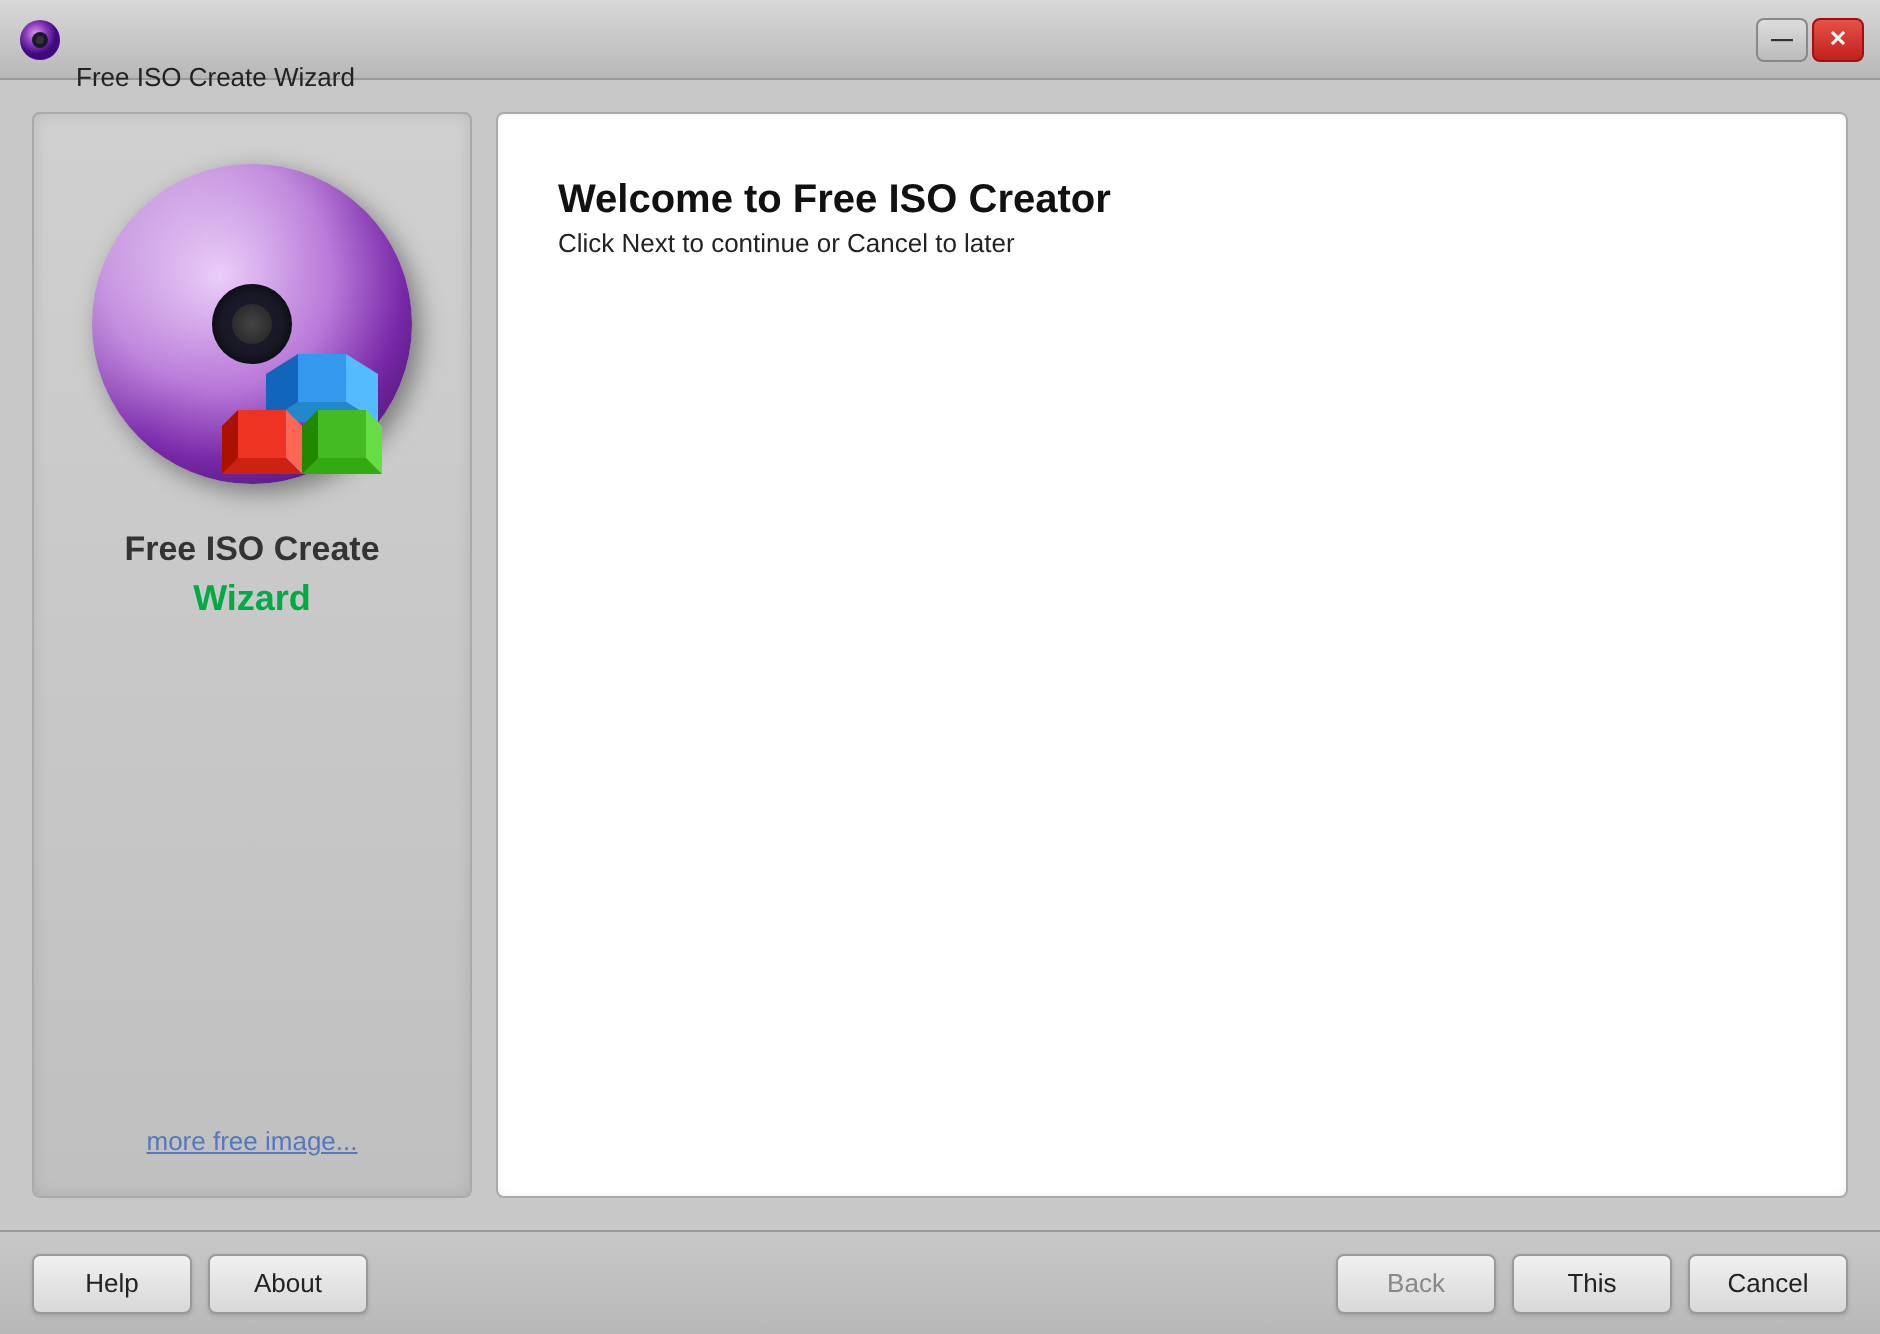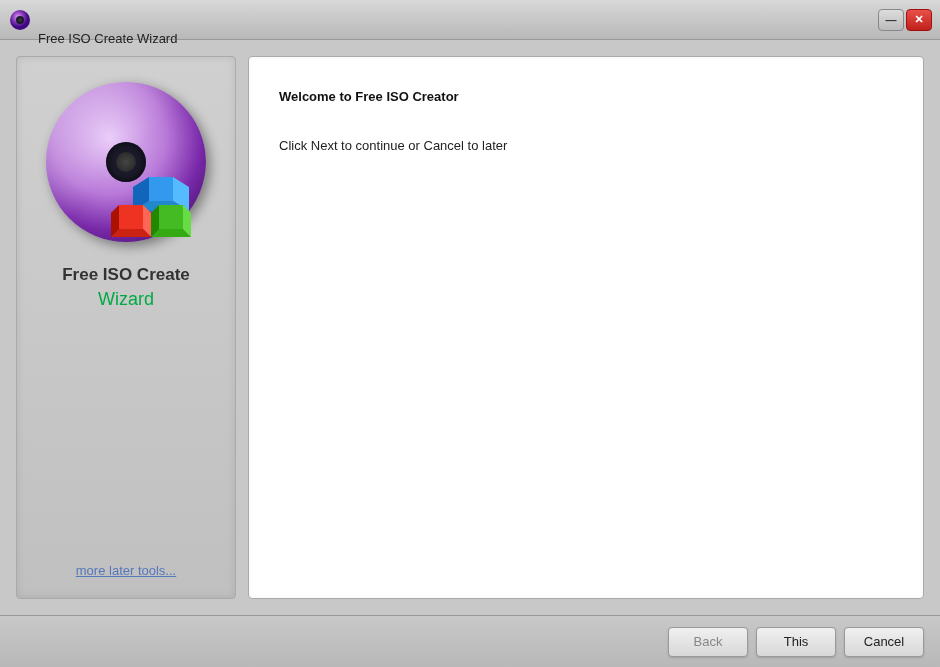--- a/index.html
+++ b/index.html
@@ -152,21 +152,21 @@
       line-height: 1.4;
       margin-top: 4px;
     }
     .left-panel-title-main {
       font-size: 17px;
       font-weight: bold;
       color: #333;
     }
     .left-panel-title-sub {
       font-size: 18px;
-      font-weight: normal;
+      font-weight: bold;
       color: #00aa44;
       text-align: center;
     }
     .more-tools-link {
       margin-top: auto;
       color: #5577bb;
       text-decoration: underline;
       cursor: pointer;
       font-size: 13px;
     }
@@ -174,24 +174,23 @@
     
     .right-panel {
       flex: 1;
       background: white;
       border: 1px solid #aaa;
       border-radius: 4px;
       padding: 32px 30px;
       box-shadow: inset 0 0 4px rgba(0,0,0,0.05);
     }
     .welcome-title {
-      font-size: 13px;
+      font-size: 20px;
       font-weight: bold;
       color: #111;
-      margin-bottom: 32px;
     }
     .welcome-desc {
       font-size: 13px;
       color: #222;
       margin-bottom: 24px;
       line-height: 1.5;
     }
     .welcome-hint {
       font-size: 13px;
       color: #222;
@@ -295,29 +294,33 @@
           <polygon points="48,62 40,70 80,70 72,62" fill="#33aa11"></polygon>
         </svg>
       </div>
     </div>
 
     <div class="left-panel-title">
       <div class="left-panel-title-main">Free ISO Create</div>
       <div class="left-panel-title-sub">Wizard</div>
     </div>
 
-    <a class="more-tools-link">more later tools...</a>
+    <a class="more-tools-link">more free image...</a>
   </div>
 
   <div class="right-panel">
     <div class="welcome-title">Welcome to Free ISO Creator</div>
     <div class="welcome-hint">Click Next to continue or Cancel to later</div>
   </div>
 
 </div>
 
 <div class="bottom-bar">
+  <div class="bottom-left-btns">
+    <button class="wizard-btn">Help</button>
+    <button class="wizard-btn">About</button>
+  </div>
   <div class="bottom-right-btns">
     <button class="wizard-btn wizard-btn-disabled">Back</button>
     <button class="wizard-btn">This</button>
     <button class="wizard-btn">Cancel</button>
   </div>
 </div>
 
 </body></html>

